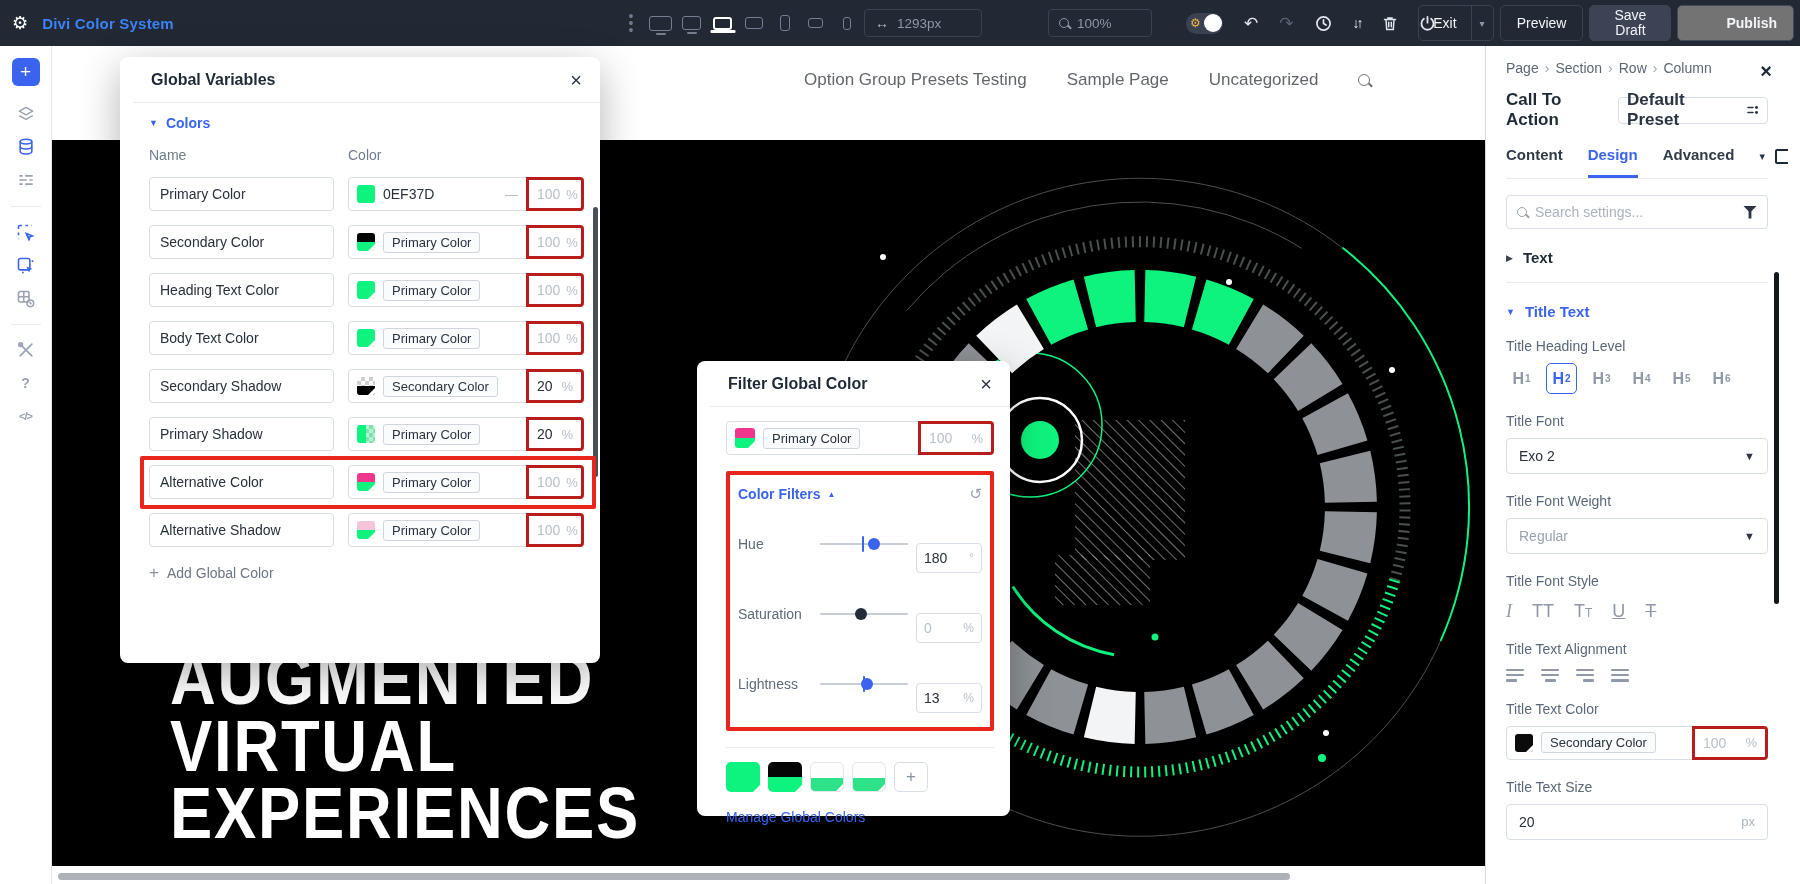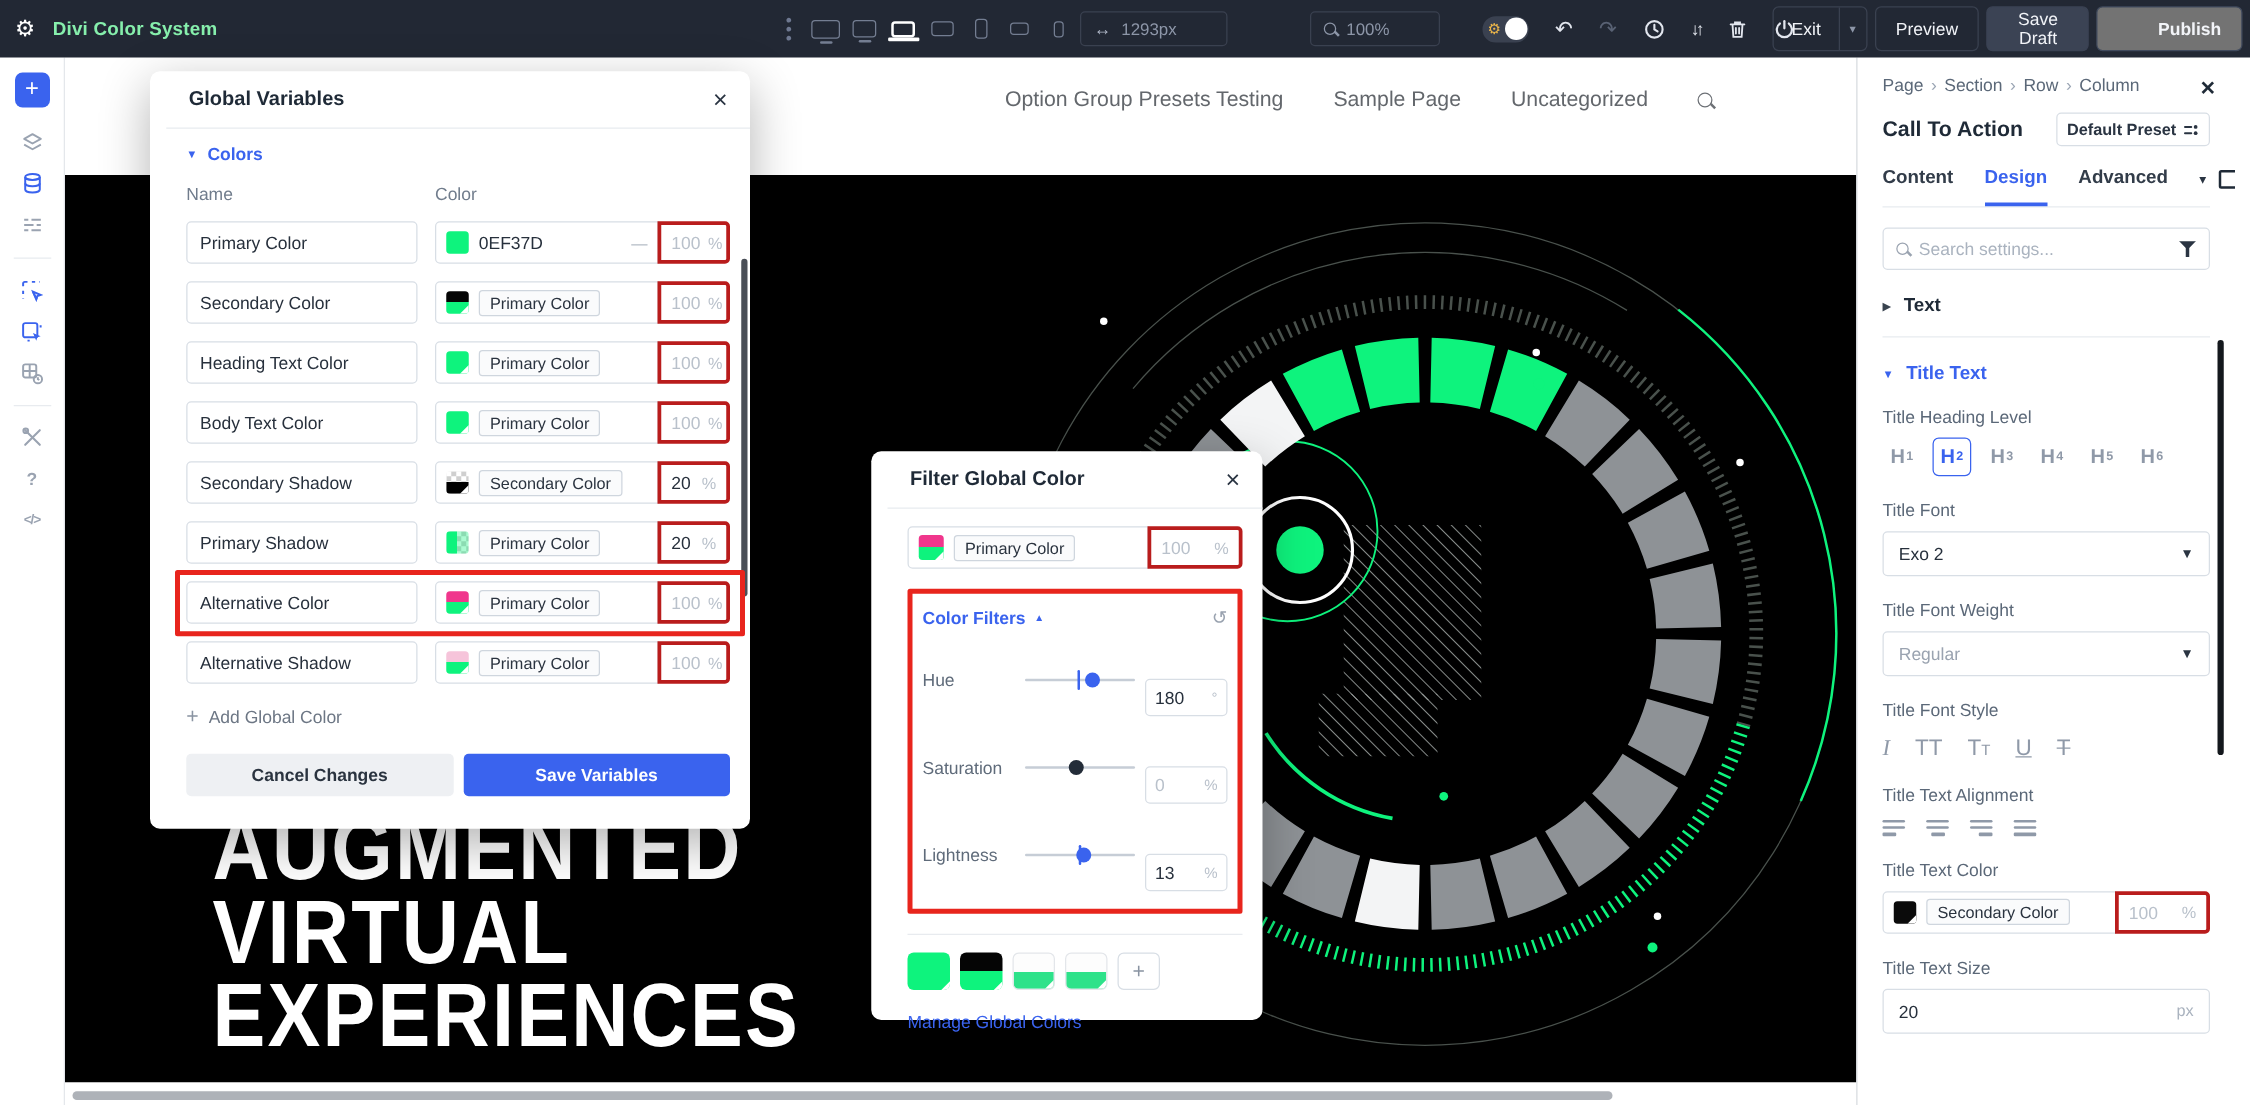--- a/index.html
+++ b/index.html
@@ -4,21 +4,21 @@
 <style>
   * { margin:0; padding:0; box-sizing:border-box; }
   html,body { width:1800px; height:884px; }
   body { font-family:"Liberation Sans", sans-serif; background:#fff; overflow:hidden; position:relative; }
   .app { position:absolute; inset:0; width:1800px; height:884px; overflow:hidden; }
 
   
   .toolbar { position:absolute; left:0; top:0; width:1800px; height:46px; background:#222834; z-index:50; }
   .tb-left { position:absolute; left:12px; top:0; height:46px; display:flex; align-items:center; gap:14px; }
   .tb-gear { color:#fff; font-size:18px; line-height:1; }
-  .tb-title { color:#86efac; font-size:15px; font-weight:700; letter-spacing:.2px; }
+  .tb-title { color:#3b82f6; font-size:15px; font-weight:700; letter-spacing:.2px; }
   .tb-dots { position:absolute; left:628px; top:13px; color:#6e7890; font-size:14px; letter-spacing:0; line-height:7px; width:6px; text-align:center; }
   .tb-devices { position:absolute; left:646px; top:0; height:46px; display:flex; align-items:center; gap:2px; }
   .dev { display:inline-flex; align-items:center; justify-content:center; width:29px; height:30px; position:relative; }
   .dev i { display:block; border:1.5px solid #747e92; border-radius:3px; position:relative; }
   .dev[data-dev="desktop-wide"] i { width:23px; height:15px; }
   .dev[data-dev="desktop-wide"] i::after,
   .dev[data-dev="desktop"] i::after { content:""; position:absolute; left:50%; bottom:-5px; transform:translateX(-50%); width:10px; height:2px; background:#747e92; border-radius:1px; }
   .dev[data-dev="desktop"] i { width:19px; height:14px; }
   .dev[data-dev="laptop"] i { width:19px; height:13px; }
   .dev[data-dev="laptop"] i::after { content:""; position:absolute; left:50%; bottom:-5px; transform:translateX(-50%); width:25px; height:2.5px; background:#747e92; border-radius:1px; }
@@ -158,21 +158,21 @@
 
   
   .panel { position:absolute; right:12px; top:46px; width:303px; height:838px; background:#fff; border-left:1px solid #d7dbe0; z-index:40; padding:14px 20px 0; overflow:hidden; }
   .bc { display:flex; align-items:center; font-size:14px; color:#5b6878; flex-wrap:nowrap; }
   .bcitem { display:inline-flex; align-items:center; }
   .bcitem .sep { color:#9aa5b4; margin:0 6px; font-size:14px; }
   .bcitem:first-of-type .sep { display:none; }
   .panel-close { position:absolute; right:16px; top:14px; font-size:20px; font-weight:700; color:#1f2a37; }
   .pt-row { display:flex; align-items:center; justify-content:space-between; margin-top:14px; }
   .pt-title { font-size:17px; font-weight:700; color:#1f2a37; }
-  .preset-btn { border:1px solid #d8dee5; border-radius:4px; height:27px; display:flex; align-items:center; gap:6px; padding:0 8px; font-size:13px; font-weight:700; color:#2a3442; }
+  .preset-btn { border:1px solid #d8dee5; border-radius:4px; height:27px; display:flex; align-items:center; gap:6px; padding:0 8px; font-size:17px; font-weight:700; color:#2a3442; }
   .tabs { display:flex; align-items:center; gap:25px; margin-top:16px; border-bottom:1px solid #e8ebef; padding-bottom:0; position:relative; }
   .tab { font-size:15px; font-weight:700; color:#323c49; padding-bottom:12px; border-bottom:3px solid transparent; }
   .tab[data-active="true"] { color:#3a63ee; border-bottom-color:#3a63ee; }
   .tabs .tail { margin-left:auto; display:flex; align-items:center; gap:10px; padding-bottom:12px; }
   .tabs .caret { color:#2a3442; font-size:11px; }
   .sq-icon { width:18px; height:15px; border:2px solid #1f2a37; border-radius:2px; }
   .searchbox { margin-top:16px; border:1px solid #d8dee5; border-radius:4px; height:34px; display:flex; align-items:center; padding:0 10px; gap:8px; }
   .searchbox .mag { color:#9aa3b0; flex:none; }
   .searchbox input { border:0; outline:0; flex:1; font-size:14px; color:#27303c; font-family:inherit; background:transparent; }
   .searchbox input::placeholder { color:#aab3bf; }
@@ -564,24 +564,20 @@
             <span class="op-val">100</span>
             <span class="op-unit">%</span>
           </div>
         </div>
 
       <div class="gv-add">
         <span class="plus">+</span>
         <span>Add Global Color</span>
       </div>
     </div>
-    <div class="gv-foot">
-      <div class="btn gray">Cancel Changes</div>
-      <div class="btn blue">Save Variables</div>
-    </div>
     <div class="gv-scroll"></div>
   </div>
 
   <div class="modal modal-fc">
     <div class="m-head">
       <span class="m-title">Filter Global Color</span>
       <span class="m-close">×</span>
     </div>
     <div class="fc-body">
       <div class="fc-colorfield">

